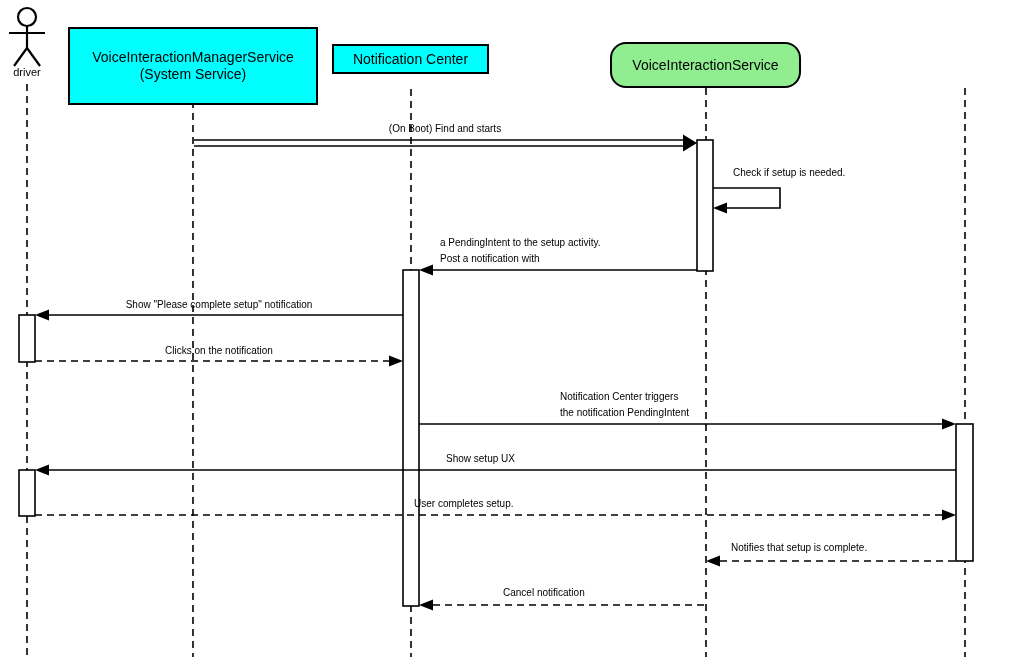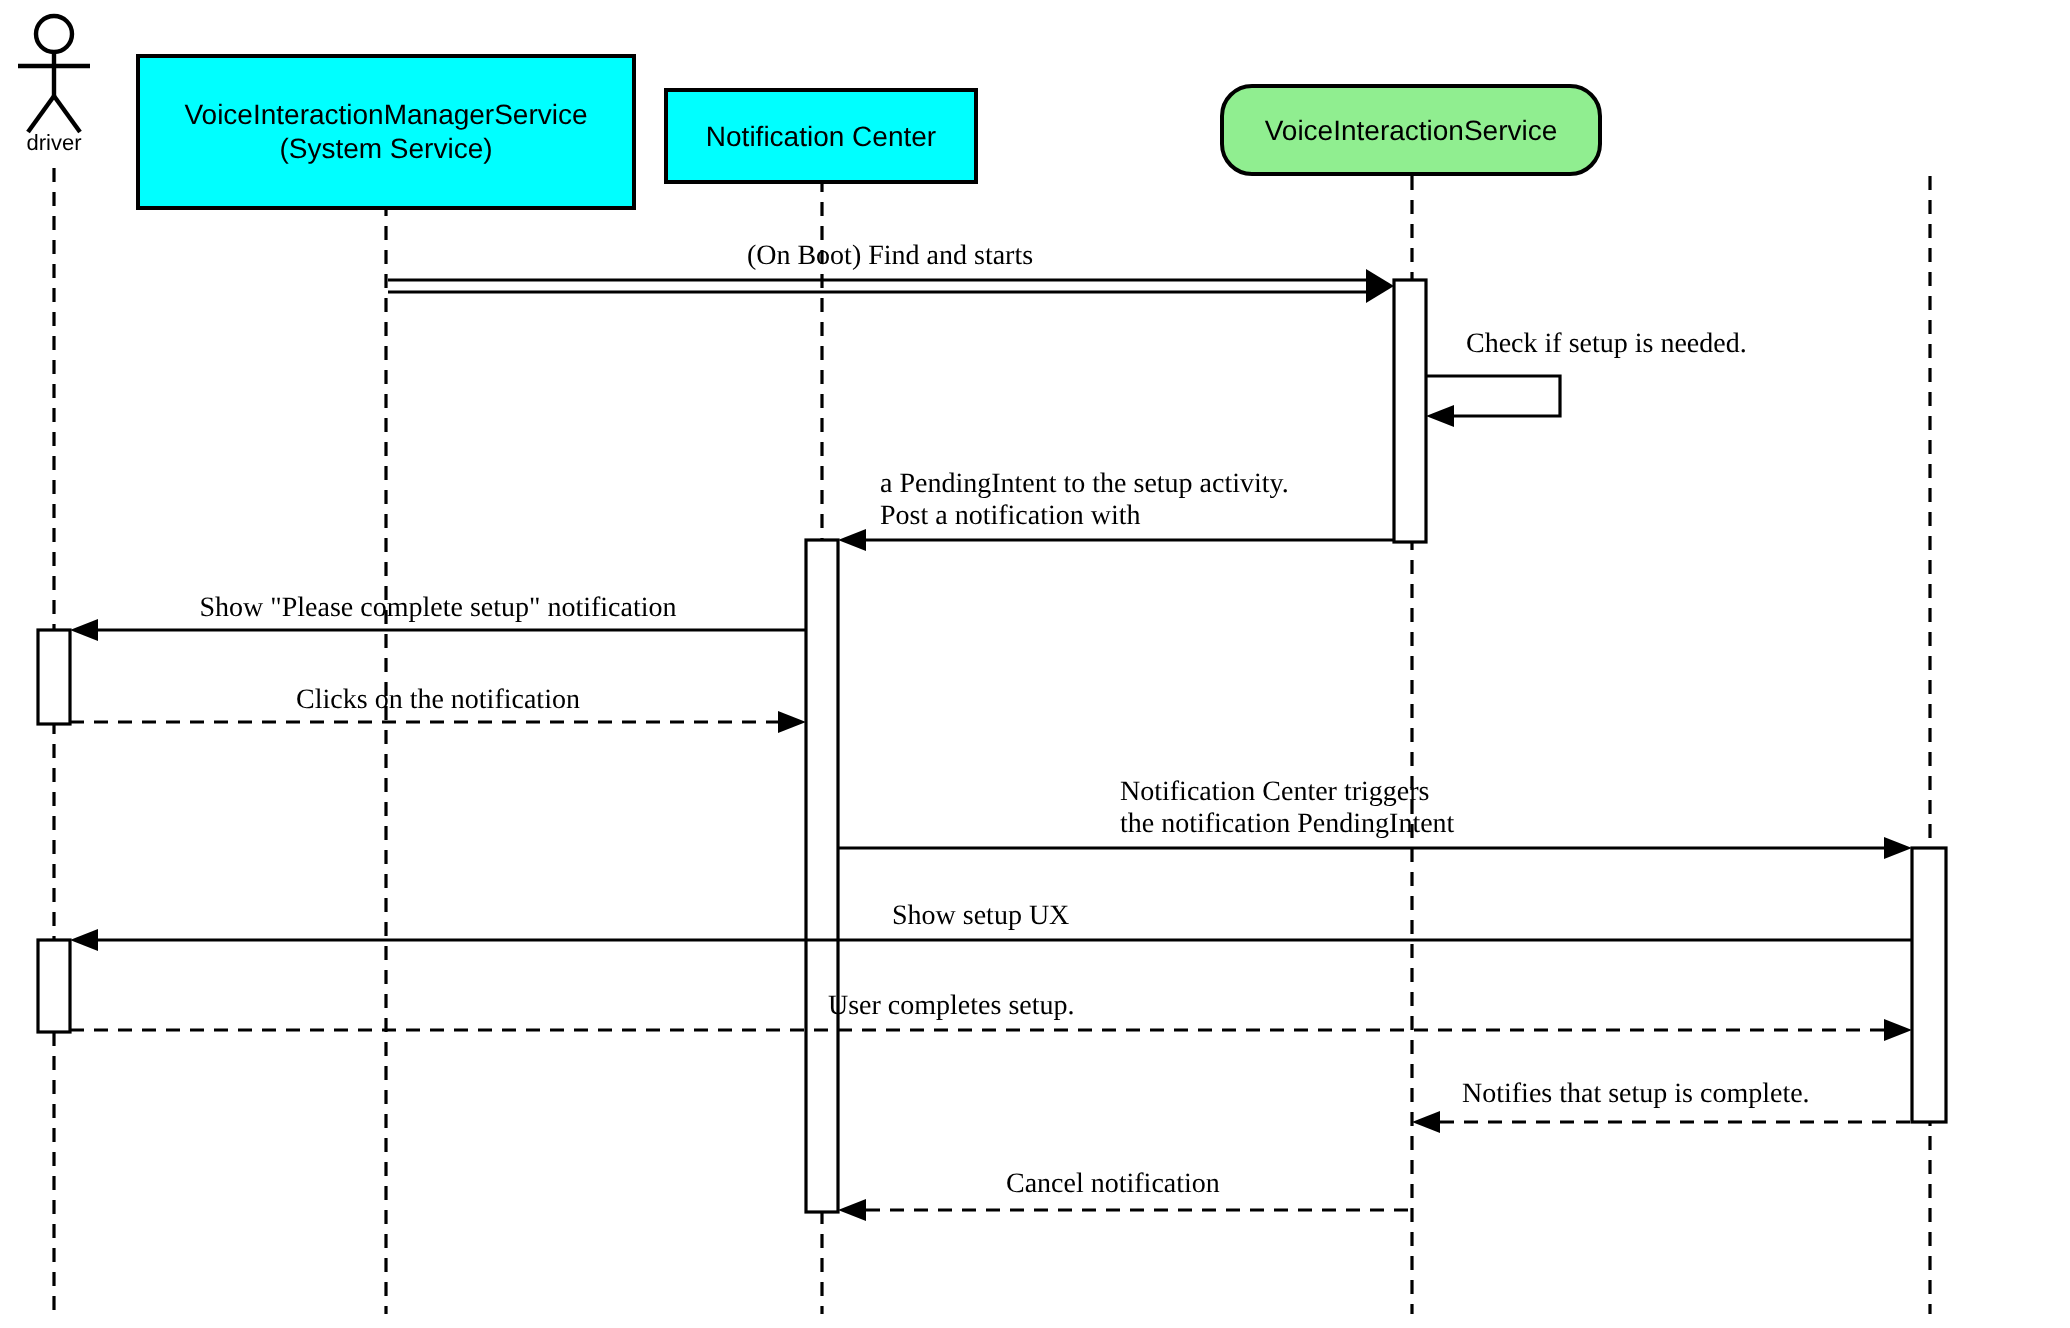--- a/index.html
+++ b/index.html
@@ -9,21 +9,21 @@
   }
   #diagram-svg{position:absolute;left:0;top:0;}
   .pbox{
     position:absolute;display:flex;align-items:center;justify-content:center;
     text-align:center;border:2px solid #000;font-size:14px;line-height:17px;
     box-sizing:border-box;
   }
   .cyan{background:#00ffff;}
   .green{background:#90ee90;border-radius:16px;}
   .msg{
-    position:absolute;font-size:14px;line-height:16px;white-space:nowrap;font-family:Liberation Serif, serif;
+    position:absolute;font-size:10px;line-height:16px;white-space:nowrap;
   }
   .msg.center{transform:translateX(-50%);text-align:center;}
   .msg span{display:block;}
   #actor-label{
     position:absolute;left:27px;top:66px;transform:translateX(-50%);
     font-size:11px;white-space:nowrap;
   }
 </style>
 </head>
 <body>
@@ -108,21 +108,21 @@
 
   <div id="actor-label">driver</div>
 
   <div class="pbox cyan" style="left:68px;top:27px;width:250px;height:78px;">
     <div>
       <span style="display:block;">VoiceInteractionManagerService</span>
       <span style="display:block;">(System Service)</span>
     </div>
   </div>
 
-  <div class="pbox cyan" style="left:332px;top:44px;width:157px;height:48px;">
+  <div class="pbox cyan" style="left:332px;top:44px;width:157px;height:30px;">
     <span>Notification Center</span>
   </div>
 
   <div class="pbox green" style="left:610px;top:42px;width:191px;height:46px;">
     <span>VoiceInteractionService</span>
   </div>
 
 
   <div class="msg center" style="left:445px;top:121px;">(On Boot) Find and starts</div>
 

